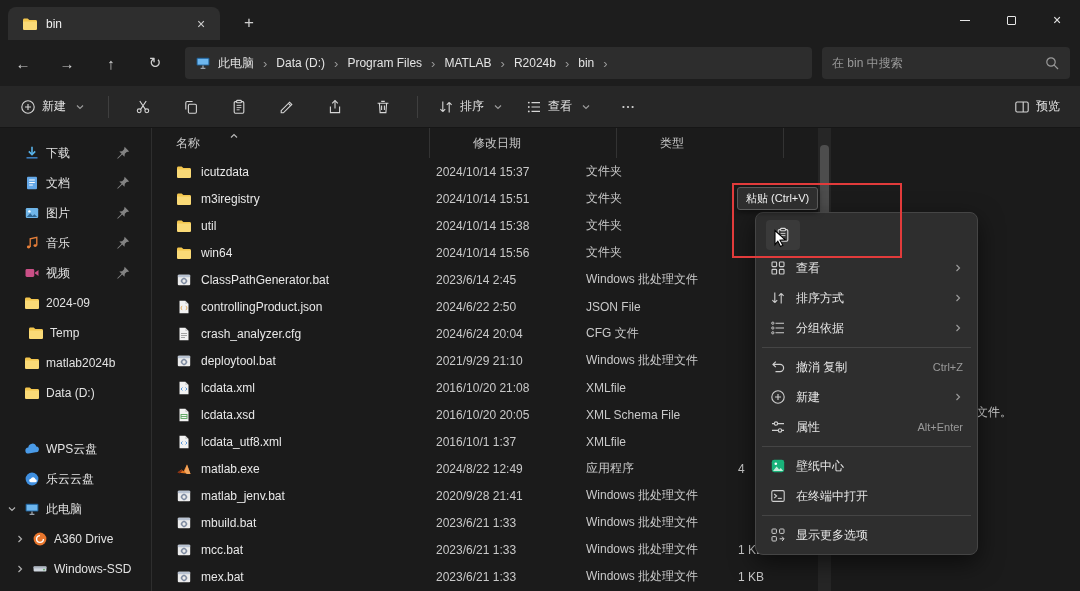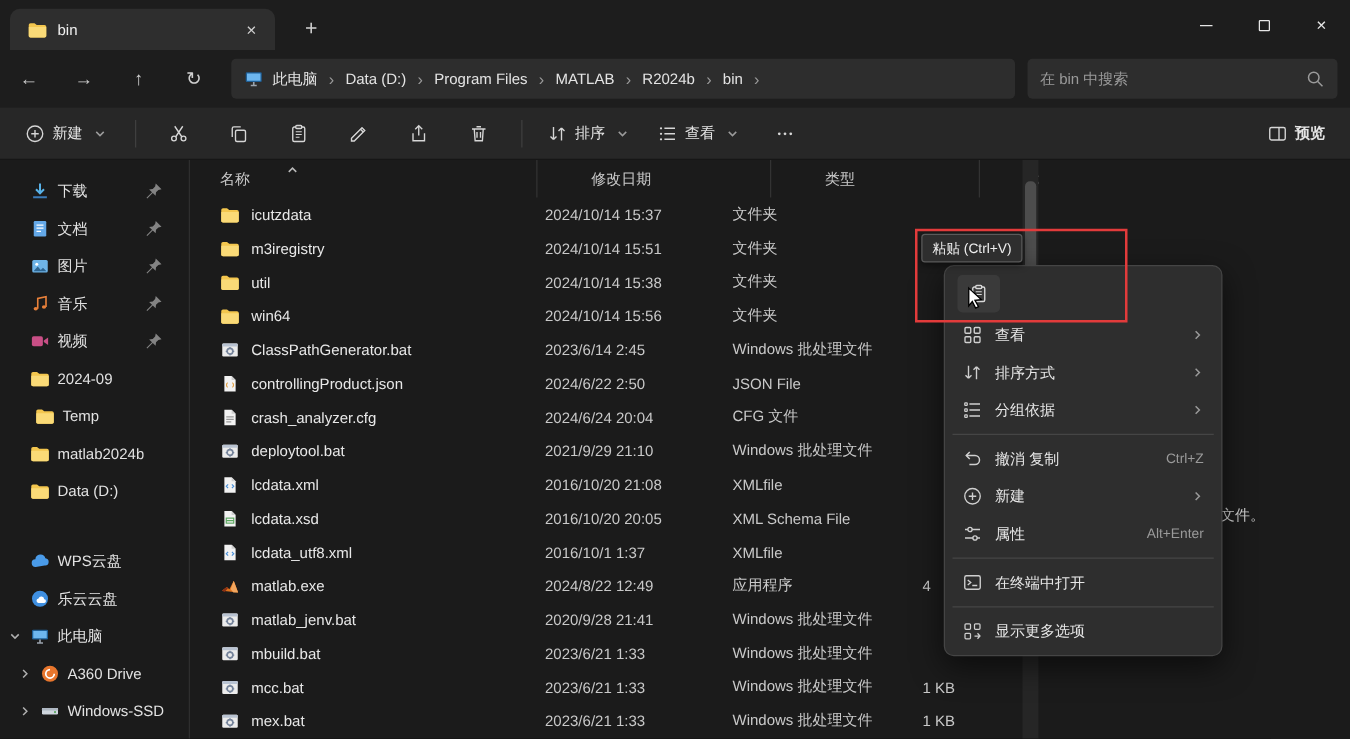--- a/index.html
+++ b/index.html
@@ -30,21 +30,21 @@
   .searchbox input::placeholder{color:#9a9a9a;}
   .search-ic{color:#9a9a9a;}
 
   
   .toolbar{position:absolute;left:0;top:86px;width:1080px;height:42px;background:#272727;border-bottom:1px solid #161616;display:flex;align-items:center;padding:0 12px;gap:4px;font-size:12px;color:#e4e4e4;}
   .tb-btn{display:flex;align-items:center;gap:6px;padding:6px 8px;border-radius:4px;background:none;border:none;color:#e4e4e4;font-size:12px;}
   .tb-btn.icon-only{width:36px;justify-content:center;padding:6px 0;margin:0 4px;}
   .tb-ico{color:#d6d6d6;}
   .tb-chev{color:#9a9a9a;display:inline-flex;}
   .tb-sep{width:1px;height:22px;background:#3f3f3f;margin:0 8px;}
-  .tb-right{margin-left:auto;display:flex;align-items:center;gap:6px;padding:6px 8px;border-radius:4px;font-weight:bold;}
+  .tb-right{margin-left:auto;display:flex;align-items:center;gap:6px;padding:6px 8px;border-radius:4px;}
 
   
   .sidebar{position:absolute;left:0;top:128px;width:152px;height:463px;background:#1b1b1b;border-right:1px solid #2e2e2e;padding-top:10px;overflow:hidden;}
   .side-item{display:flex;align-items:center;height:30px;gap:6px;padding-right:20px;font-size:12px;color:#e2e2e2;text-align:center;}
   .side-chev{width:12px;display:inline-flex;justify-content:center;color:#b0b0b0;flex:none;}
   .side-label{white-space:nowrap;overflow:hidden;}
   .pin{margin-left:auto;opacity:.9;}
   .side-gap{height:26px;}
 
   
@@ -845,20 +845,31 @@
           </span>
           <span class="mi-label">属性</span>
           <span class="mi-right">
             <span class="mi-shortcut">Alt+Enter</span>
           </span>
         </div>
         <div class="menu-sep"></div>
         <div class="menu-item">
           <span class="icon ">
             <svg viewBox="0 0 16 16">
+              <rect x="1.8" y="1.8" width="12.4" height="12.4" rx="2.4" fill="#19b27a"></rect>
+              <circle cx="5.8" cy="5.8" r="1.3" fill="#fff"></circle>
+              <path d="M3 13l3.6-4.4 2.6 3 1.6-1.6 2.4 3z" fill="#c2ecd9"></path>
+            </svg>
+          </span>
+          <span class="mi-label">壁纸中心</span>
+          <span class="mi-right"></span>
+        </div>
+        <div class="menu-item">
+          <span class="icon ">
+            <svg viewBox="0 0 16 16">
               <rect x="1.8" y="2.6" width="12.4" height="10.8" rx="1.4" fill="none" stroke="currentColor" stroke-width="1.1"></rect>
               <path d="M4.2 6l2.4 2-2.4 2" fill="none" stroke="currentColor" stroke-width="1.1"></path>
               <path d="M7.8 10.4h4" stroke="currentColor" stroke-width="1.1"></path>
             </svg>
           </span>
           <span class="mi-label">在终端中打开</span>
           <span class="mi-right"></span>
         </div>
         <div class="menu-sep"></div>
         <div class="menu-item">

